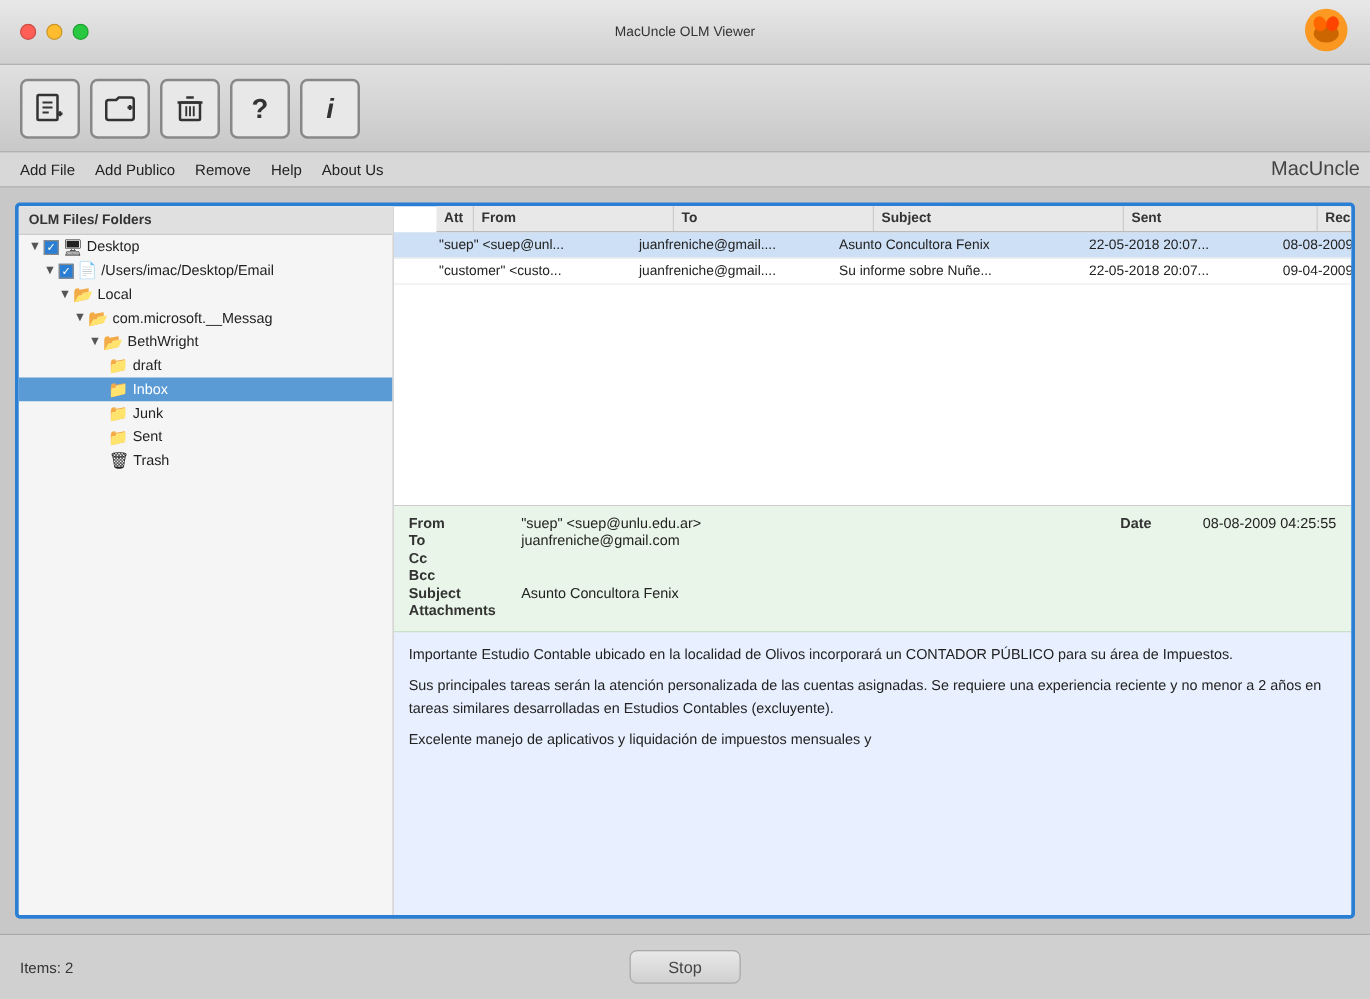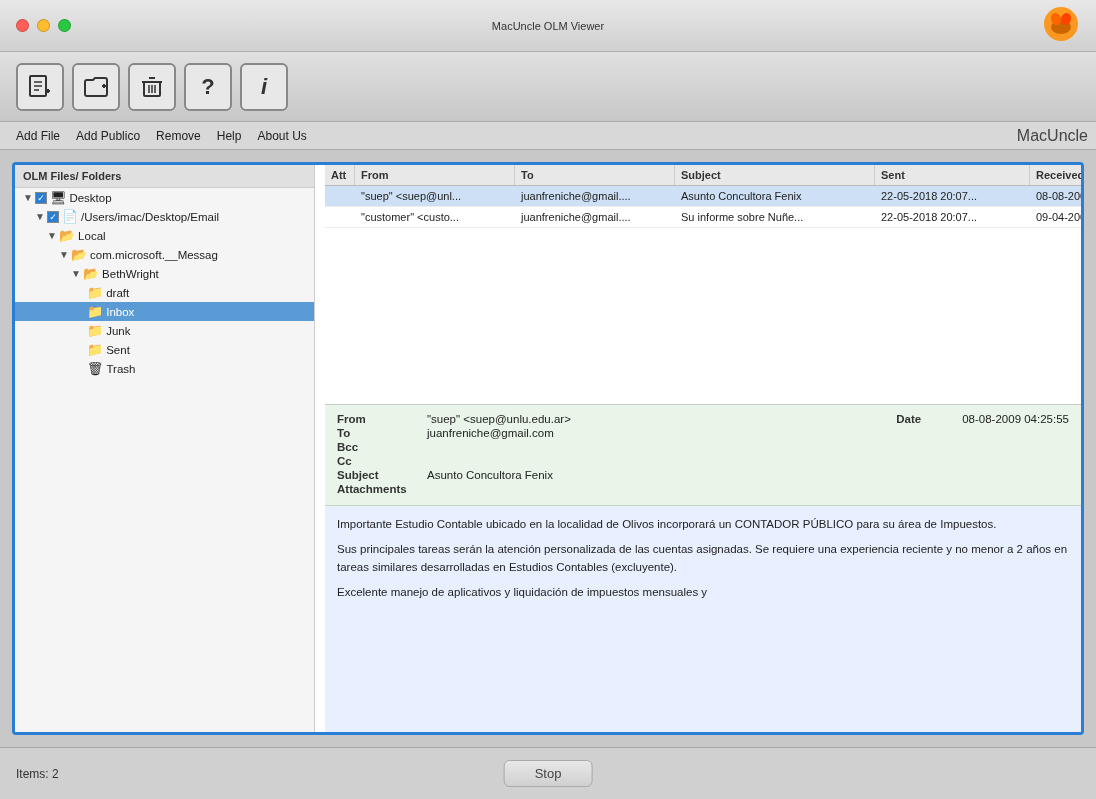--- a/index.html
+++ b/index.html
@@ -103,21 +103,20 @@
       background: #c8c8c8;
       overflow: hidden;
     }
     .main-inner {
       flex: 1;
       display: flex;
       border: 3px solid #2a7fd4;
       border-radius: 4px;
       background: white;
       overflow: hidden;
-      gap: 10px;
     }
     .sidebar {
       width: 300px;
       border-right: 1px solid #ccc;
       background: #f5f5f5;
       overflow-y: auto;
       flex-shrink: 0;
     }
     .sidebar-header {
       background: #e0e0e0;
@@ -165,20 +164,21 @@
       flex-shrink: 0;
     }
     .email-list-header {
       display: grid;
       grid-template-columns: 30px 160px 160px 200px 155px 120px;
       background: #e8e8e8;
       border-bottom: 1px solid #bbb;
       position: sticky;
       top: 0;
       z-index: 1;
+      margin-left: 34px;
     }
     .col-header {
       padding: 4px 6px;
       font-size: 11px;
       font-weight: 600;
       color: #333;
       border-right: 1px solid #ccc;
     }
     .email-row {
       display: grid;
@@ -437,25 +437,25 @@
             <span class="meta-label">From</span>
             <span class="meta-value">"suep" &lt;suep@unlu.edu.ar&gt;</span>
             <span style="margin-left:auto;font-weight:600;font-size:11.5px;color:#333;margin-right:6px;">Date</span>
             <span style="font-size:11.5px;color:#222;margin-left:35px;">08-08-2009 04:25:55</span>
           </div>
           <div class="meta-row">
             <span class="meta-label">To</span>
             <span class="meta-value">juanfreniche@gmail.com</span>
           </div>
           <div class="meta-row">
+            <span class="meta-label">Cc</span>
+            <span class="meta-value"></span>
+          </div>
+          <div class="meta-row">
             <span class="meta-label">Bcc</span>
-            <span class="meta-value"></span>
-          </div>
-          <div class="meta-row">
-            <span class="meta-label">Cc</span>
             <span class="meta-value"></span>
           </div>
           <div class="meta-row">
             <span class="meta-label">Subject</span>
             <span class="meta-value">Asunto Concultora Fenix</span>
           </div>
           <div class="meta-row">
             <span class="meta-label">Attachments</span>
             <span class="meta-value"></span>
           </div>

